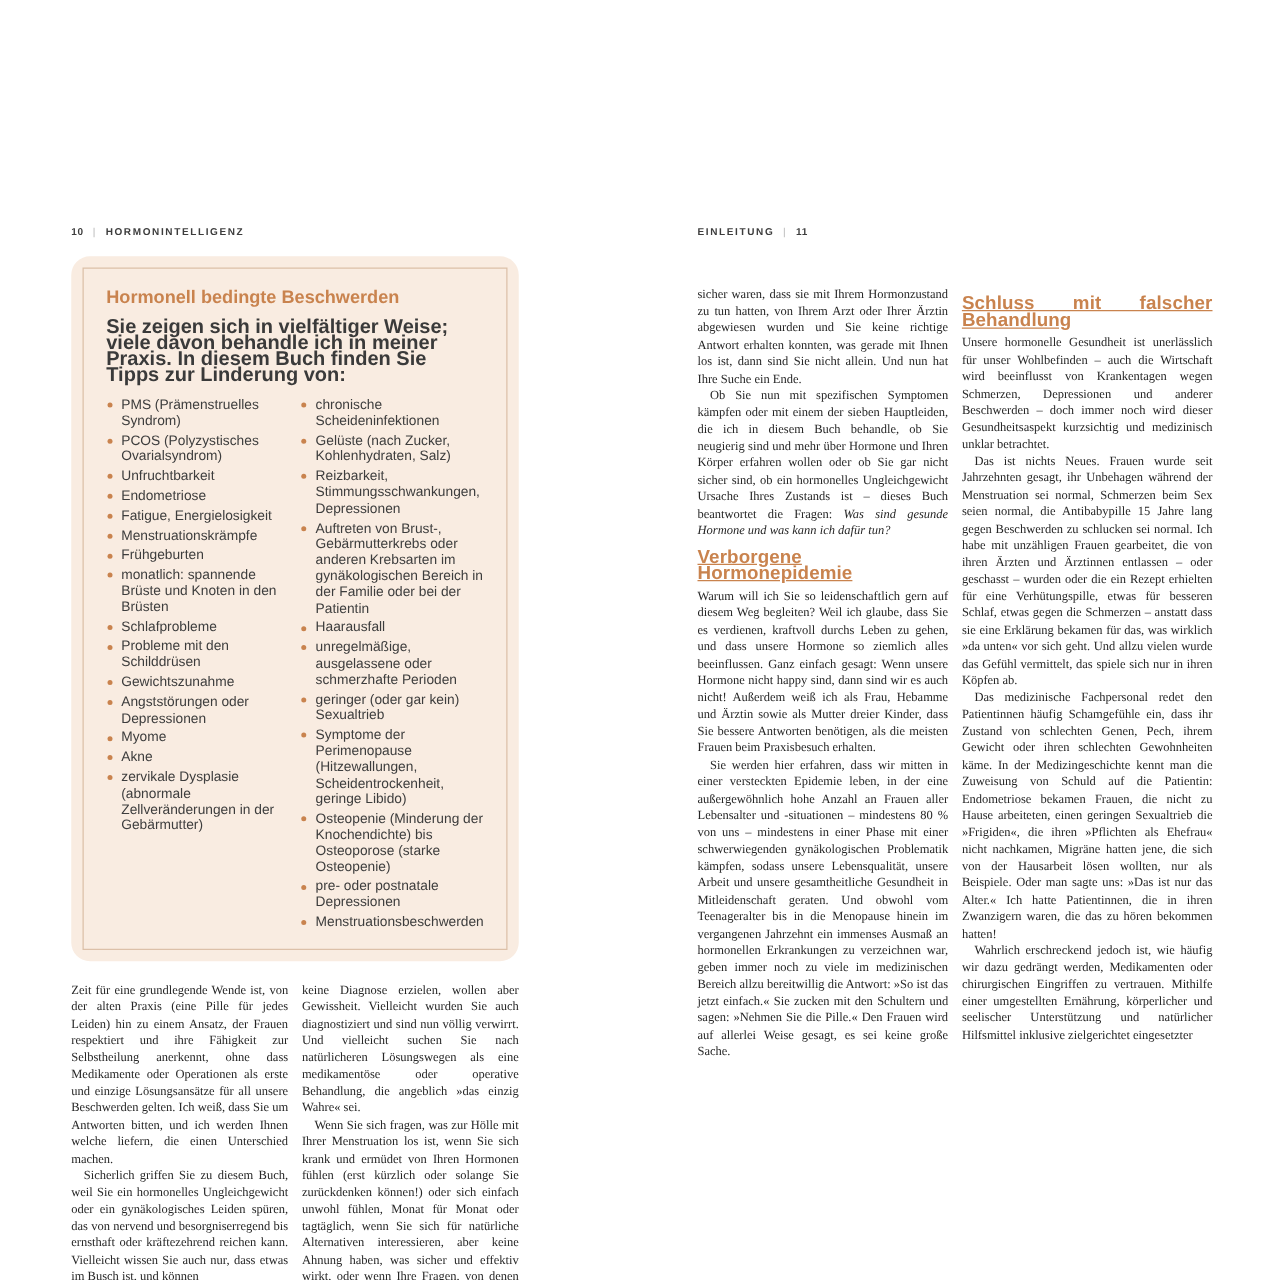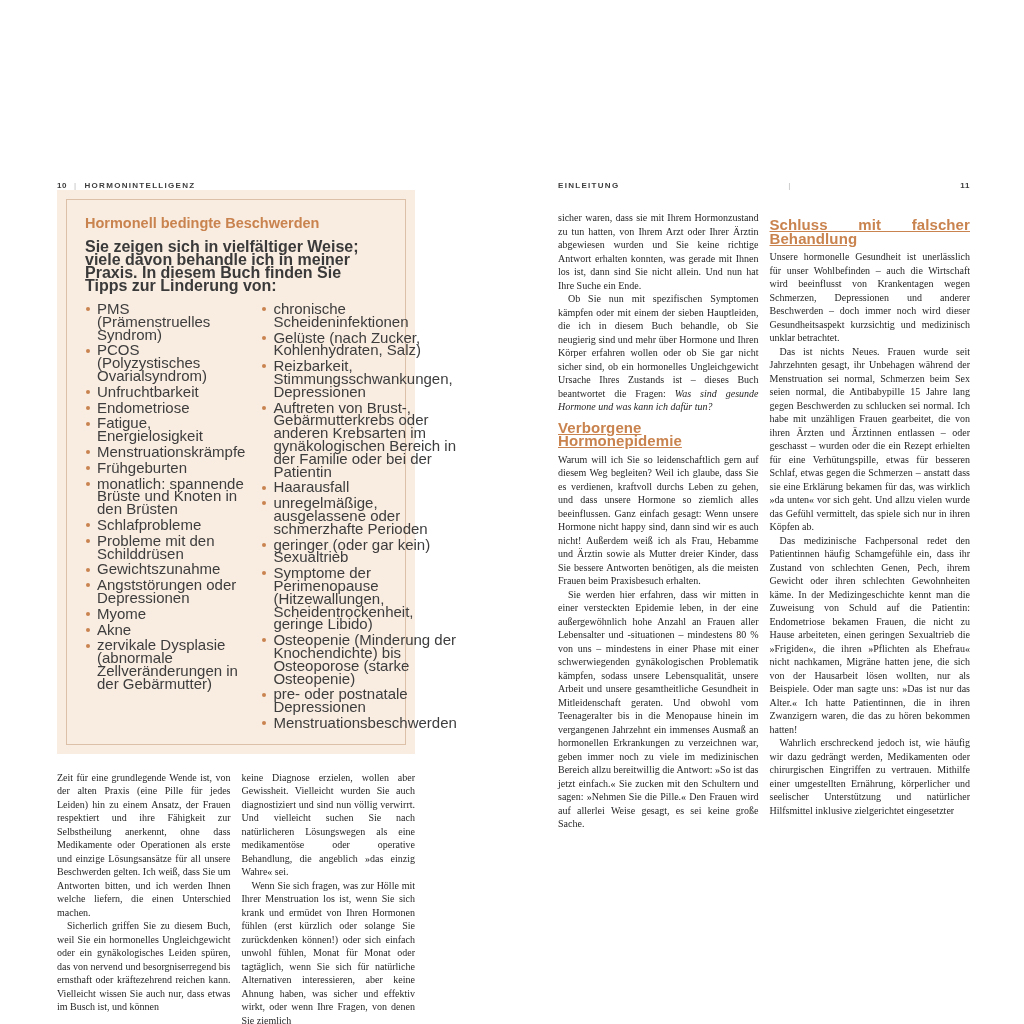--- a/index.html
+++ b/index.html
@@ -5,41 +5,41 @@
   * { margin:0; padding:0; box-sizing:border-box; }
   html,body { width:1024px; height:1024px; }
   body { background:#ffffff; font-family:"Liberation Serif", serif; }
   .spread { position:relative; width:1024px; height:1024px; background:#ffffff; overflow:hidden; }
   .page { position:absolute; top:180px; }
   .page-left  { left:57px;  width:358px; }
   .page-right { left:558px; width:412px; }
 
   .page-header { font-family:"Liberation Sans", sans-serif; font-size:8px; letter-spacing:1.3px;
                  color:#3d3d3d; display:flex; align-items:center; gap:7px; height:10px; }
-  .page-header.right { justify-content:space-between; }
+  .page-header.right { justify-content:flex-start; }
   .pagenum { font-weight:700; letter-spacing:0.6px; }
   .hdr-sep { color:#b5b5b5; font-weight:400; }
   .running-title { font-weight:600; }
 
-  .info-box { background:#f9ece1; padding:9px; }
+  .info-box { margin-top:15px; background:#f9ece1; padding:9px;border-radius:15px; }
   .info-box-inner { border:1px solid #dcc0a8; padding:15px 18px 11px; }
   .box-title { font-family:"Liberation Sans", sans-serif; font-size:14.5px; font-weight:700;
                color:#c9834e; margin-bottom:9px; }
   .box-intro { font-family:"Liberation Sans", sans-serif; font-size:16px; font-weight:700;
                color:#3a3a3a; line-height:13px; margin-bottom:11px; }
   .box-columns { display:flex; gap:16px; }
   .box-col { flex:1; }
-  .box-col ul { list-style:none; font-family:"Liberation Sans", sans-serif; font-size:15px;
+  .box-col ul { list-style:none; font-family:"Liberation Sans", sans-serif; font-size:11px;
                 line-height:12.8px; color:#3d3d3d; }
   .box-col li { position:relative; padding-left:12px; margin-bottom:3px; }
   .box-col li::before { content:""; position:absolute; left:1px; top:4.3px; width:4px; height:4px;
                         border-radius:50%; background:#c9834e; }
 
   .body-cols { display:flex; gap:11px; margin-top:17px; }
-  .page-right .body-cols { margin-top:21px;justify-content:space-between; }
+  .page-right .body-cols { margin-top:39px;justify-content:space-between; }
   .bcol { width:201px; font-size:10px; line-height:13.5px; text-align:justify; color:#262626; }
   .bcol p { margin:0; }
   p.indent { text-indent:10px; }
   h3.sub { font-family:"Liberation Sans", sans-serif; font-size:15px; font-weight:700;
            color:#c9834e; margin:7px 0 5px; letter-spacing:0.1px;text-decoration:underline; }
   em { font-style:italic; }
 </style>
 </head>
 <body>
 

